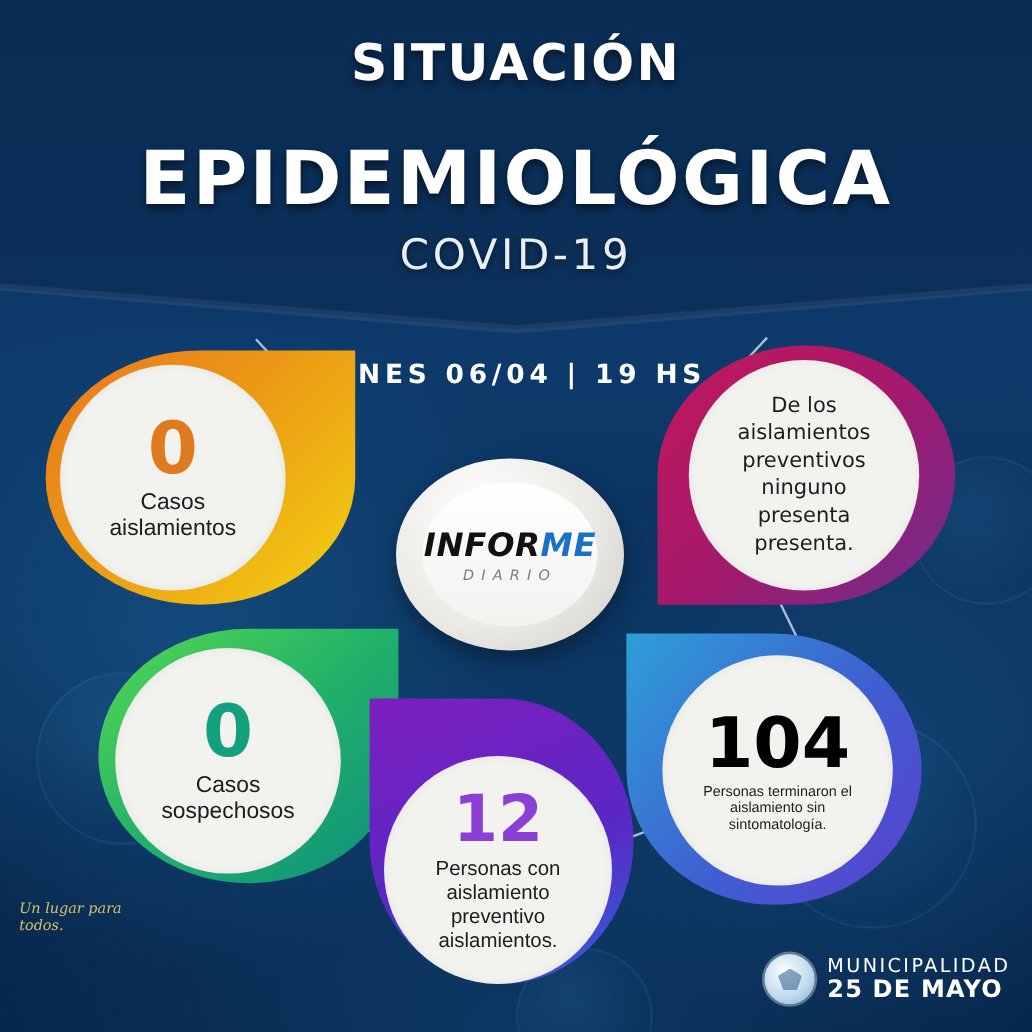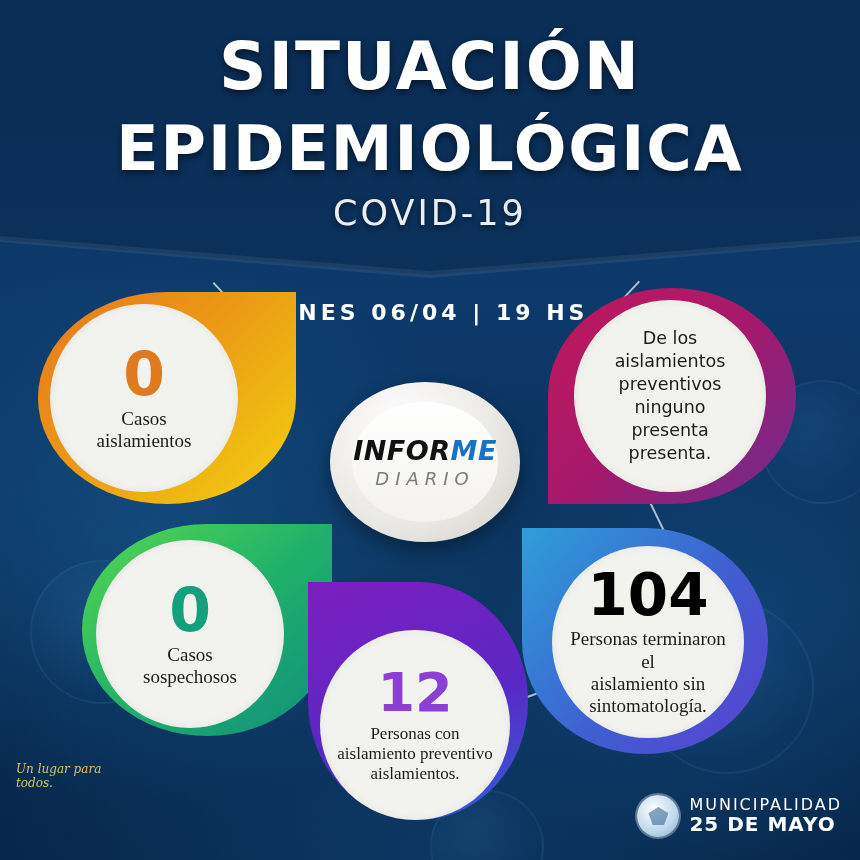--- a/index.html
+++ b/index.html
@@ -47,21 +47,21 @@
   .title1, .title2 {
     position: absolute;
     width: 860px;
     text-align: center;
     color: #ffffff;
     font-weight: bold;
     letter-spacing: 2px;
     text-shadow: 0 3px 7px rgba(0,0,0,0.55);
     font-family: "DejaVu Sans", sans-serif;
   }
-  .title1 { top: 28px; font-size: 66px; }
+  .title1 { top: 28px; font-size: 42px; }
   .title2 { top: 112px; font-size: 62px; }
   .subtitle {
     position: absolute;
     top: 193px;
     width: 860px;
     text-align: center;
     color: #e9eef3;
     font-size: 35px;
     letter-spacing: 3px;
     font-family: "DejaVu Sans", sans-serif;
@@ -115,21 +115,21 @@
     font-weight: bold;
     line-height: 1;
     margin-bottom: 4px;
     font-family: "DejaVu Sans", sans-serif;
   }
   .pin .lbl {
     font-size: 19px;
     color: #1c1c1c;
     line-height: 1.18;
     padding: 0 14px;
-    font-family: Liberation Serif, serif;
+    font-family: Liberation Sans, sans-serif;
   }
   .pin .txt {
     font-size: 17.5px;
     color: #1c1c1c;
     line-height: 1.32;
     padding: 0 16px;
     font-family: "DejaVu Sans", sans-serif;
   }
 
   
@@ -206,21 +206,21 @@
   }
   #center-badge .informe {
     font-size: 27px;
     font-weight: bold;
     letter-spacing: 0.5px;
     font-family: "DejaVu Sans", sans-serif;
     color: #111;
   }
   #center-badge .informe .blue { color: #1a72c8; }
   #center-badge .diario {
-    font-size: 18px;
+    font-size: 12px;
     letter-spacing: 6px;
     color: #7d7d7d;
     margin-top: 2px;
     font-family: "DejaVu Sans", sans-serif;
   }
 
   
   #logo-25 {
     position: absolute;
     left: 16px; top: 748px;
@@ -235,21 +235,21 @@
     background-clip: text;
     color: transparent;
     line-height: 1;
     letter-spacing: -2px;
   }
   #logo-25 .tag {
     font-size: 12px;
     color: #d9c26a;
     font-style: italic;
     font-family: "DejaVu Serif", serif;
-    margin-top: 14px;
+    margin-top: 2px;
   }
   #muni {
     position: absolute;
     right: 18px; top: 795px;
     display: flex;
     align-items: center;
     gap: 10px;
   }
   #muni .crest {
     width: 42px; height: 42px;
@@ -327,21 +327,21 @@
         <span>aislamiento preventivo</span><br>
         <span>aislamientos.</span>
       </div>
     </div>
   </div>
 
   <div class="pin" id="pin-finished">
     <div class="shape"></div>
     <div class="inner">
       <div class="num">104</div>
-      <div class="lbl" style="font-size:19px;">
+      <div class="lbl" style="font-size:12px;">
         <span>Personas terminaron el</span><br>
         <span>aislamiento sin</span><br>
         <span>sintomatología.</span>
       </div>
     </div>
   </div>
 
   <div class="pin" id="pin-symptoms">
     <div class="shape"></div>
     <div class="inner">

